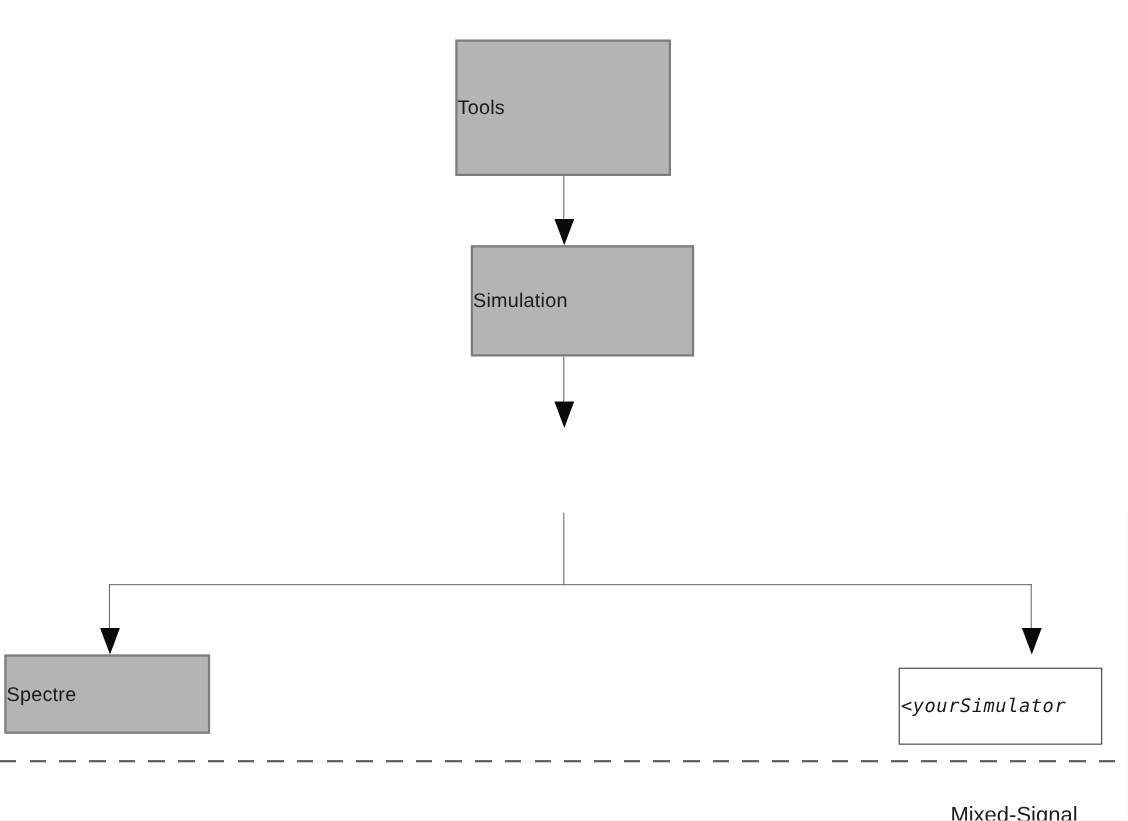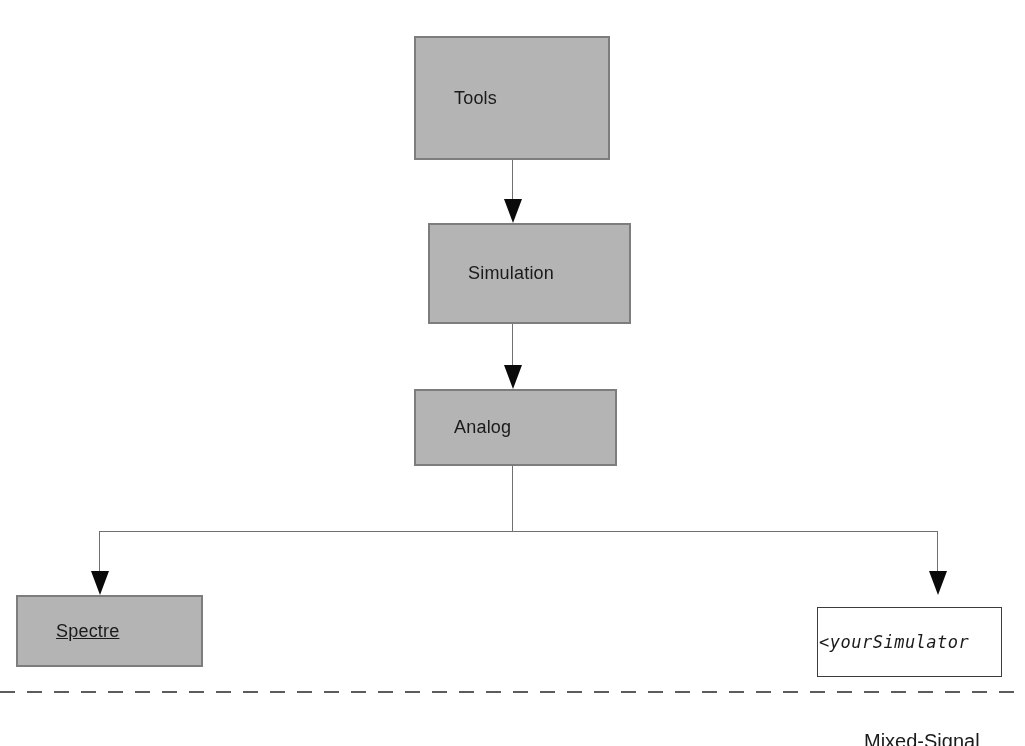--- a/index.html
+++ b/index.html
@@ -26,25 +26,25 @@
     position:absolute;
     background:var(--node-fill);
     border:2px solid var(--node-border);
     box-sizing:border-box;
     display:flex;
     align-items:center;
     font-size:18px;
     color:var(--text);
     letter-spacing:0.2px;
   }
-  .node .label{padding-left:38px;white-space:nowrap;}
+  .node .label{white-space:nowrap;}
   .node--tools      {left:414px; top:36px;  width:196px; height:124px;}
   .node--simulation {left:428px; top:223px; width:203px; height:101px;}
   .node--analog     {left:414px; top:389px; width:203px; height:77px;}
-  .node--spectre    {left:16px;   top:595px; width:187px; height:72px;text-decoration:underline;}
+  .node--spectre    {left:4px;   top:595px; width:187px; height:72px;}
   .node--yoursim{
     left:817px; top:595px; width:185px; height:70px;
     background:var(--plain-node-fill);
     border:1px solid var(--plain-node-border);
     font-family:"DejaVu Sans Mono", monospace;
     font-style:italic;
     font-size:17px;
     letter-spacing:0.5px;
     margin-top:12px;
   }
@@ -103,23 +103,20 @@
   <div class="edge edge--v edge--v1"></div>
   <div class="arrowhead arrowhead--a1"></div>
 
   <div class="node node--simulation">
     <span class="label">Simulation</span>
   </div>
 
   <div class="edge edge--v edge--v2"></div>
   <div class="arrowhead arrowhead--a2"></div>
 
-  <div class="node node--analog">
-    <span class="label">Analog</span>
-  </div>
 
   <div class="edge edge--v edge--v3"></div>
   <div class="edge edge--h edge--h1"></div>
   <div class="edge edge--v edge--v4"></div>
   <div class="edge edge--v edge--v5"></div>
   <div class="arrowhead arrowhead--a3"></div>
   <div class="arrowhead arrowhead--a4"></div>
 
   <div class="node node--spectre">
     <span class="label">Spectre</span>

